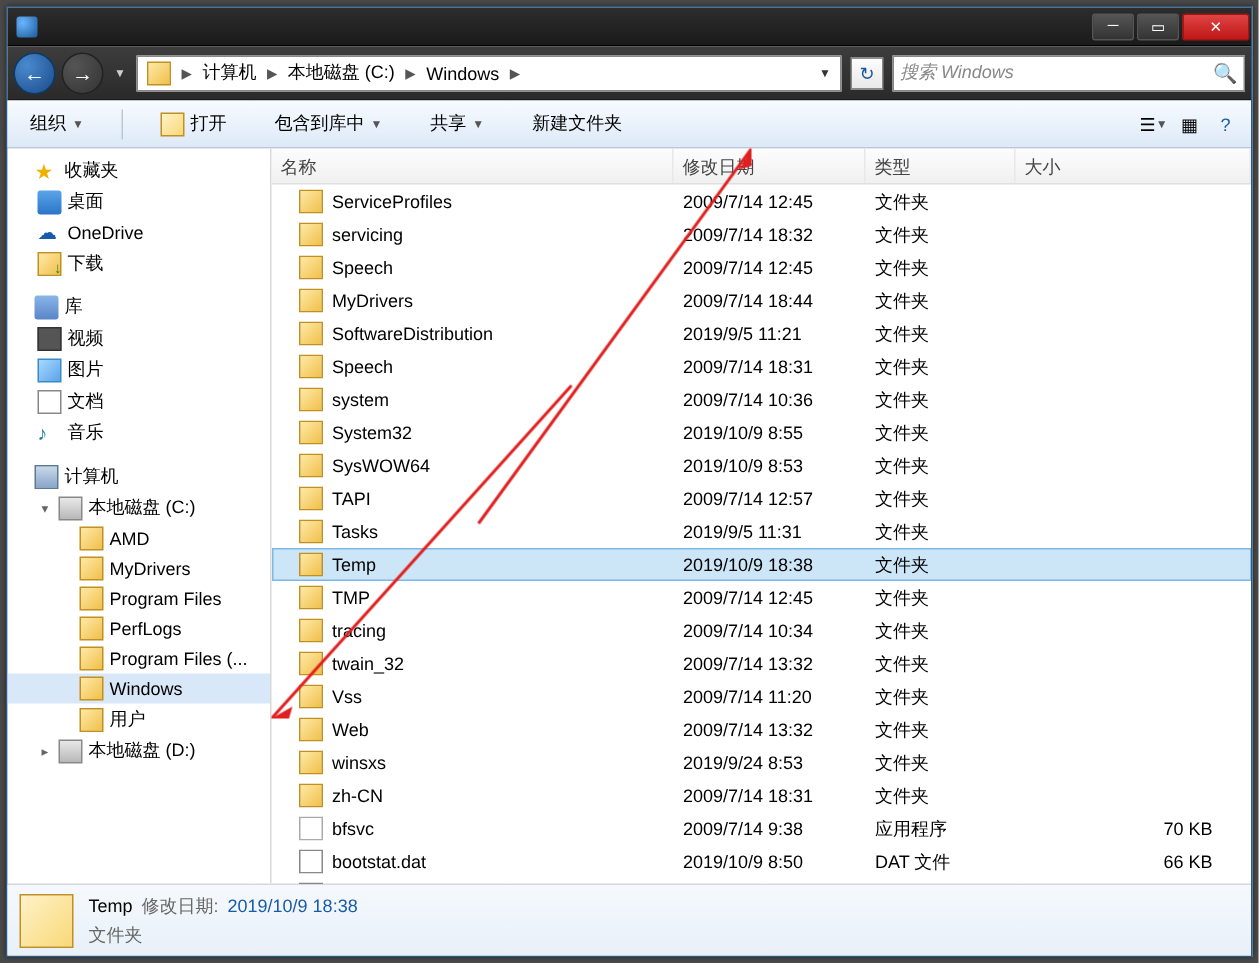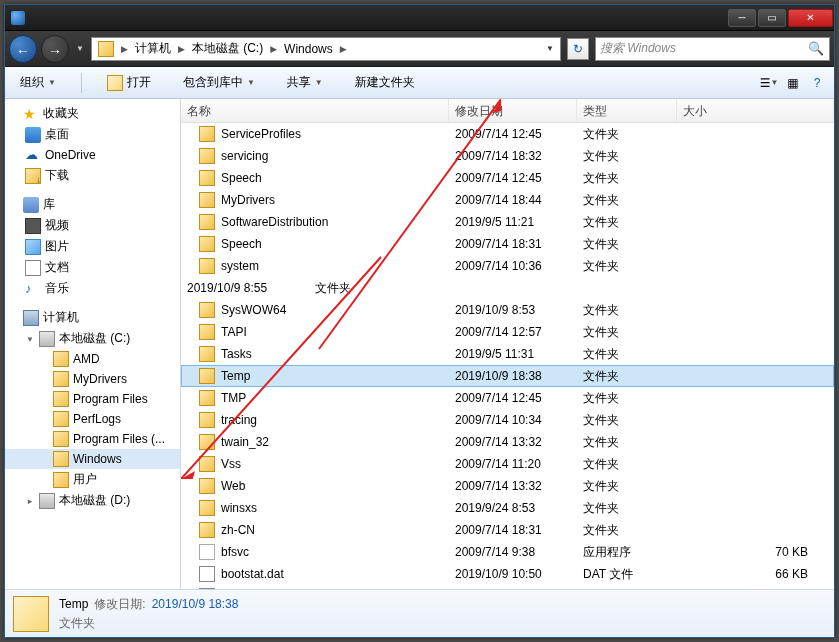--- a/index.html
+++ b/index.html
@@ -313,20 +313,24 @@
           <div class="row">
             <div class="cell cell-name">
               <span class="ico ico-fold"></span>
               <span>system</span>
             </div>
             <div class="cell cell-date">2009/7/14 10:36</div>
             <div class="cell cell-type">文件夹</div>
             <div class="cell cell-size"></div>
           </div>
           <div class="row">
+            <div class="cell cell-name">
+              <span class="ico ico-fold"></span>
+              <span>System32</span>
+            </div>
             <div class="cell cell-date">2019/10/9 8:55</div>
             <div class="cell cell-type">文件夹</div>
             <div class="cell cell-size"></div>
           </div>
           <div class="row">
             <div class="cell cell-name">
               <span class="ico ico-fold"></span>
               <span>SysWOW64</span>
             </div>
             <div class="cell cell-date">2019/10/9 8:53</div>
@@ -430,21 +434,21 @@
             </div>
             <div class="cell cell-date">2009/7/14 9:38</div>
             <div class="cell cell-type">应用程序</div>
             <div class="cell cell-size">70 KB</div>
           </div>
           <div class="row">
             <div class="cell cell-name">
               <span class="ico ico-dat"></span>
               <span>bootstat.dat</span>
             </div>
-            <div class="cell cell-date">2019/10/9 10:50</div>
+            <div class="cell cell-date">2019/10/9 8:50</div>
             <div class="cell cell-type">DAT 文件</div>
             <div class="cell cell-size">66 KB</div>
           </div>
           <div class="row">
             <div class="cell cell-name">
               <span class="ico ico-txt"></span>
             </div>
             <div class="cell cell-type">文本文档</div>
           </div>
         </div>

